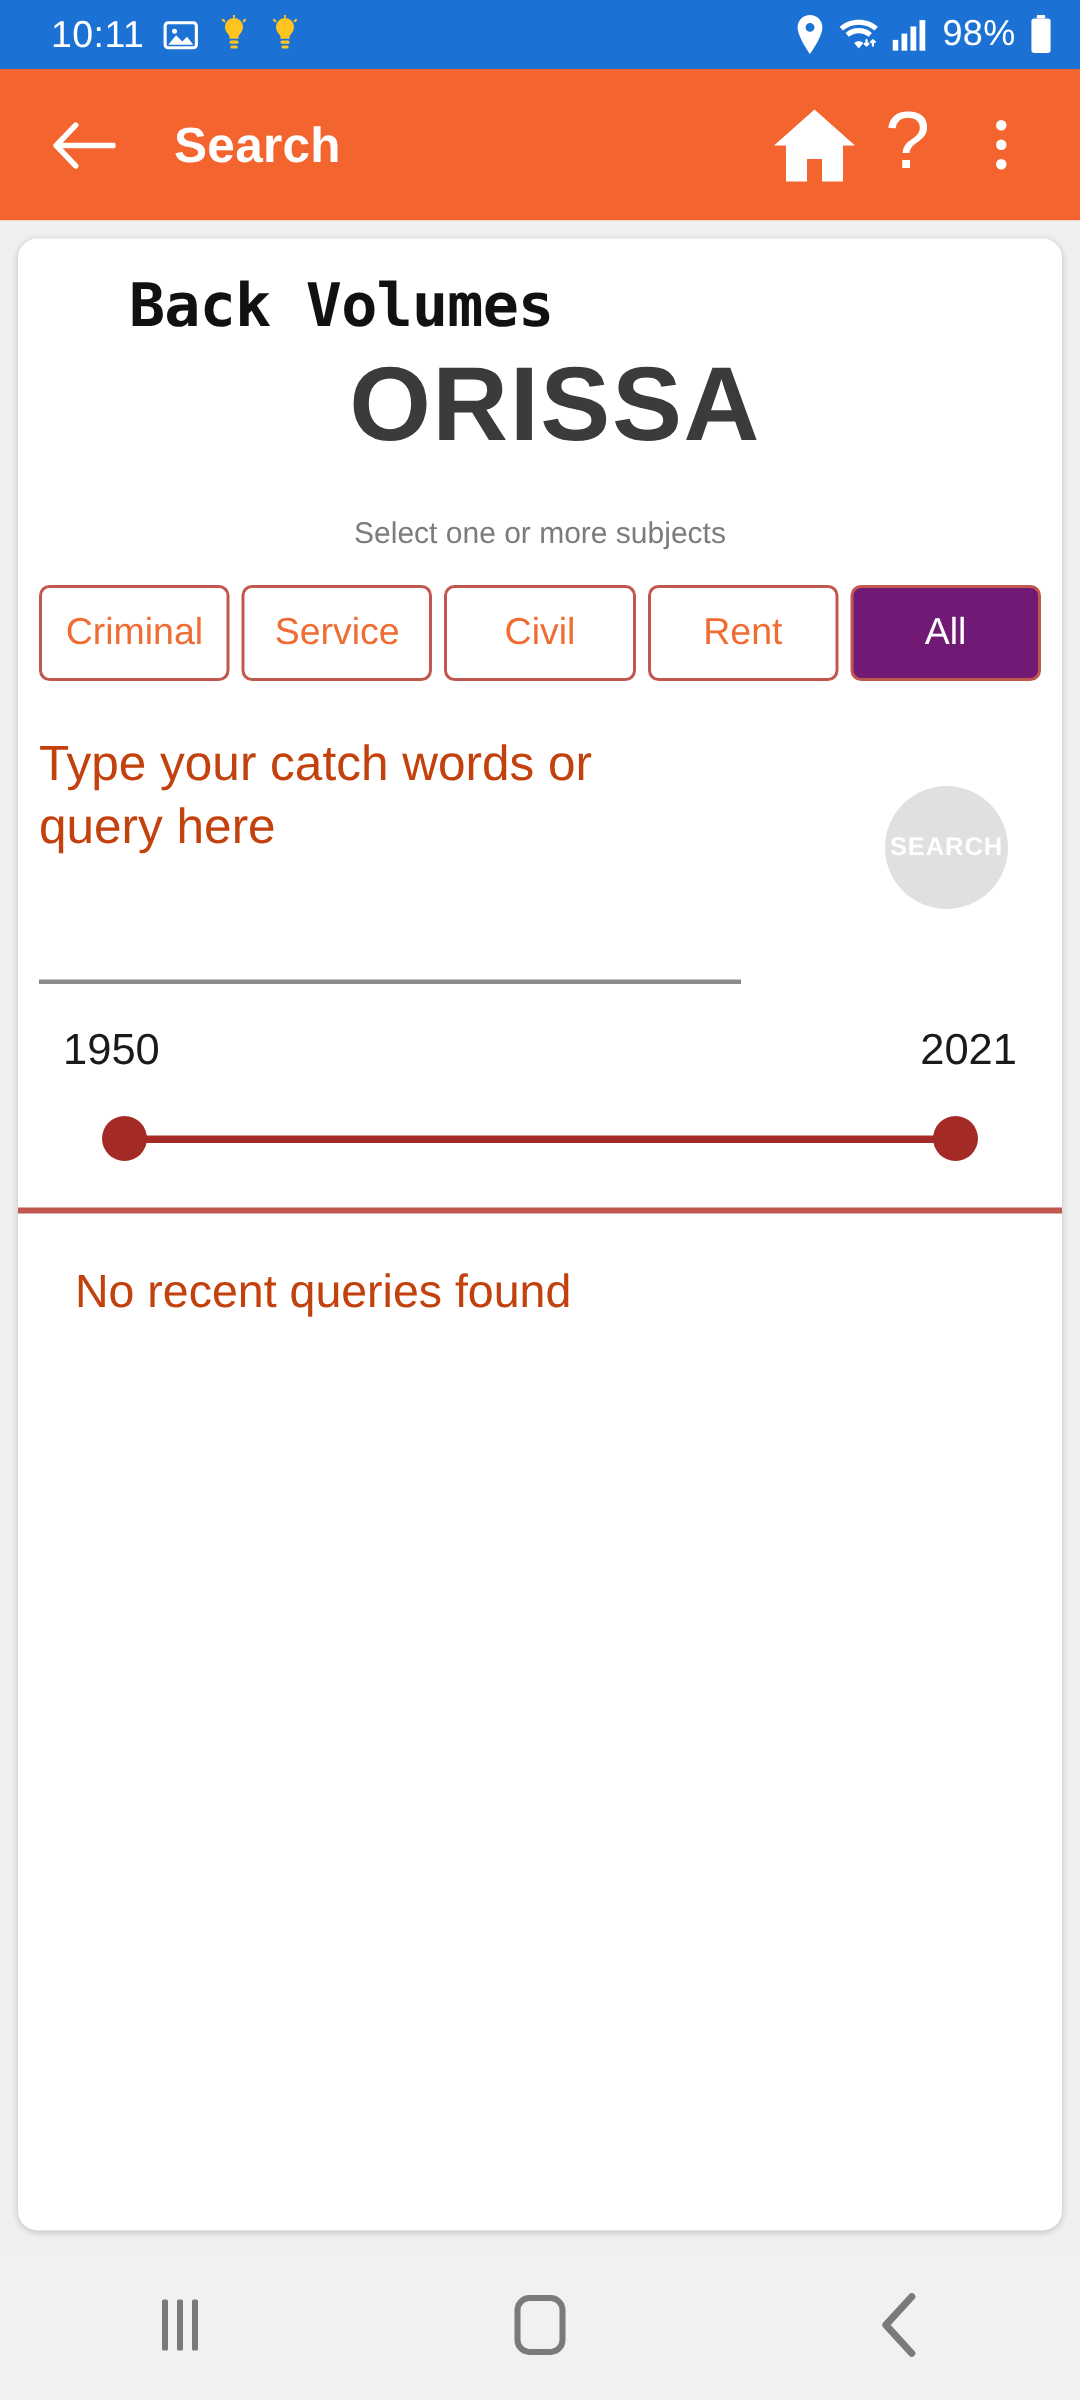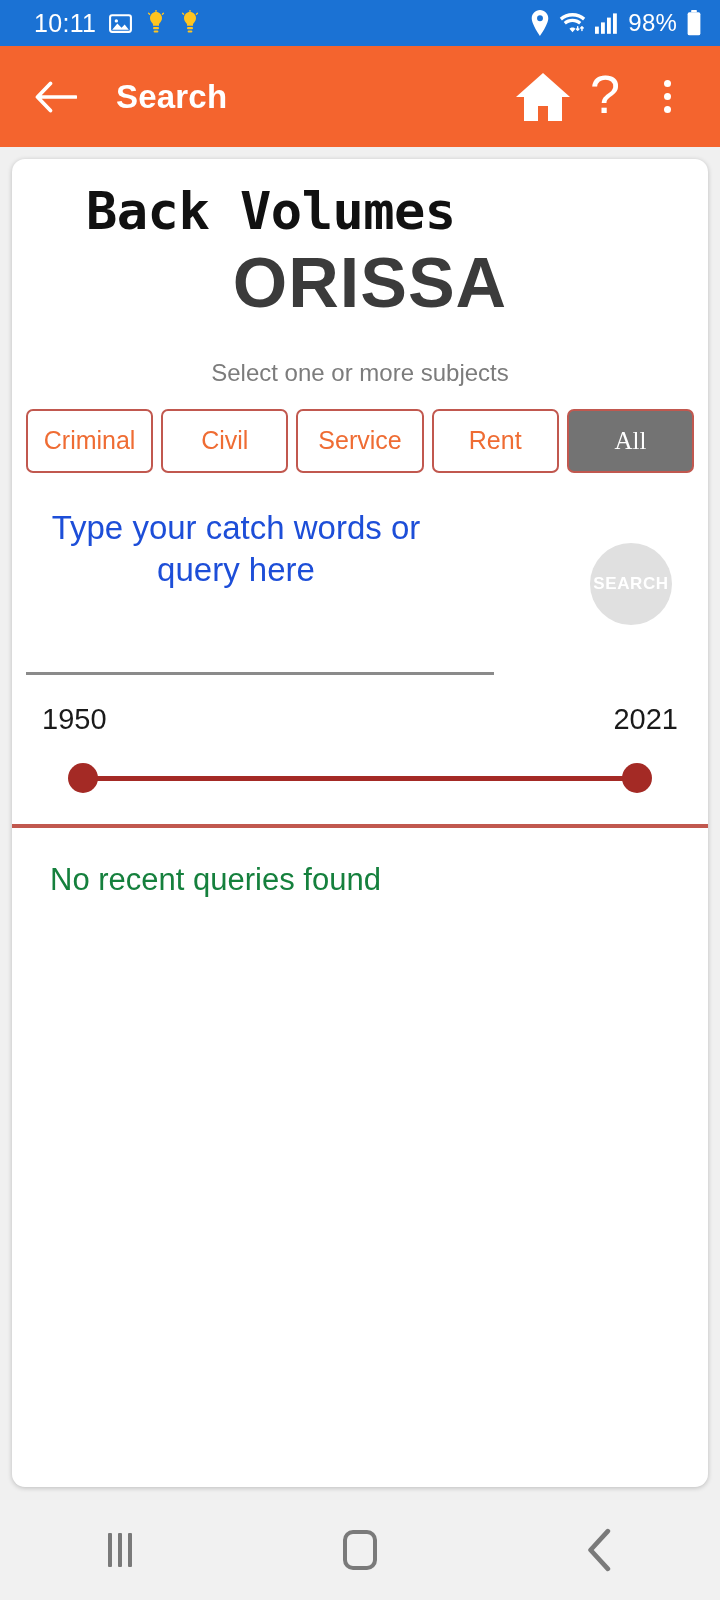--- a/index.html
+++ b/index.html
@@ -81,21 +81,21 @@
     box-shadow: 0 1px 5px rgba(0,0,0,0.22);
     height: 1328px;
     position: relative;
     overflow: hidden;
   }
 
   
   .logo { padding: 22px 26px 0 26px; }
   .logo-line1 {
     font-family: "DejaVu Sans Mono", "Liberation Mono", monospace;
-    font-size: 52px;
+    font-size: 40px;
     font-weight: 700;
     color: #111111;
     letter-spacing: -0.5px;
     text-align: left;
     padding-left: 48px;
   }
   .logo-line2 {
     font-family: "Liberation Sans", sans-serif;
     font-size: 70px;
     font-weight: 700;
@@ -114,21 +114,21 @@
     text-align: right;
     padding-right: 56px;
     margin-top: 4px;
     letter-spacing: 0px;
   }
 
   
   .subjects-label {
     text-align: center;
     color: #7c7c7c;
-    font-size: 24px;
+    font-size: 20px;
     margin-top: 38px;
   }
   .chips {
     display: flex;
     gap: 8px;
     padding: 0 14px;
     margin-top: 22px;
   }
   .chip {
     flex: 1 1 0;
@@ -137,47 +137,45 @@
     border-radius: 7px;
     background: #ffffff;
     color: #ef6c33;
     font-size: 25px;
     display: flex;
     align-items: center;
     justify-content: center;
     font-family: "Liberation Sans", sans-serif;
   }
   .chip.selected {
-    background: #737373;
+    background: #701a75;
     color: #ffffff;
     border-color: #c1584f;
-    font-family: Liberation Serif, serif;
   }
 
   
   .query-row {
     display: flex;
     align-items: flex-start;
     padding: 0 14px 0 14px;
     margin-top: 30px;
     position: relative;
   }
   .query-field {
     width: 468px;
     min-height: 172px;
     border-bottom: 3px solid #8a8a8a;
     position: relative;
   }
   .query-placeholder {
-    color: #1d4ed8;
+    color: #c2410c;
     font-size: 33px;
     line-height: 1.28;
     padding-top: 4px;
     width: 420px;
-    text-align: center;
   }
   .search-fab {
     position: absolute;
     right: 36px;
     top: 40px;
     width: 82px;
     height: 82px;
     border-radius: 50%;
     background: #e0e0e0;
     display: flex;
@@ -230,21 +228,21 @@
     font-size: 27px;
     padding: 0 28px;
     margin-top: 28px;
   }
   .recent-divider {
     height: 4px;
     background: #c1584f;
     margin-top: 18px;
   }
   .recent-empty {
-    color: #15803d;
+    color: #c2410c;
     font-size: 31px;
     padding: 34px 0 0 38px;
   }
 
   
   .nav-bar {
     position: absolute;
     left: 0; bottom: 0;
     width: 720px;
     height: 100px;
@@ -355,22 +353,22 @@
   <div class="card">
 
     <div class="logo">
       <div class="logo-line1">Back Volumes</div>
       <div class="logo-line2">ORISSA</div>
     </div>
 
     <div class="subjects-label">Select one or more subjects</div>
     <div class="chips">
       <div class="chip">Criminal</div>
+      <div class="chip">Service</div>
       <div class="chip">Civil</div>
-      <div class="chip">Service</div>
       <div class="chip">Rent</div>
       <div class="chip selected">All</div>
     </div>
 
     <div class="query-row">
       <div class="query-field">
         <div class="query-placeholder">Type your catch words or query here</div>
       </div>
       <div class="search-fab">SEARCH</div>
     </div>

